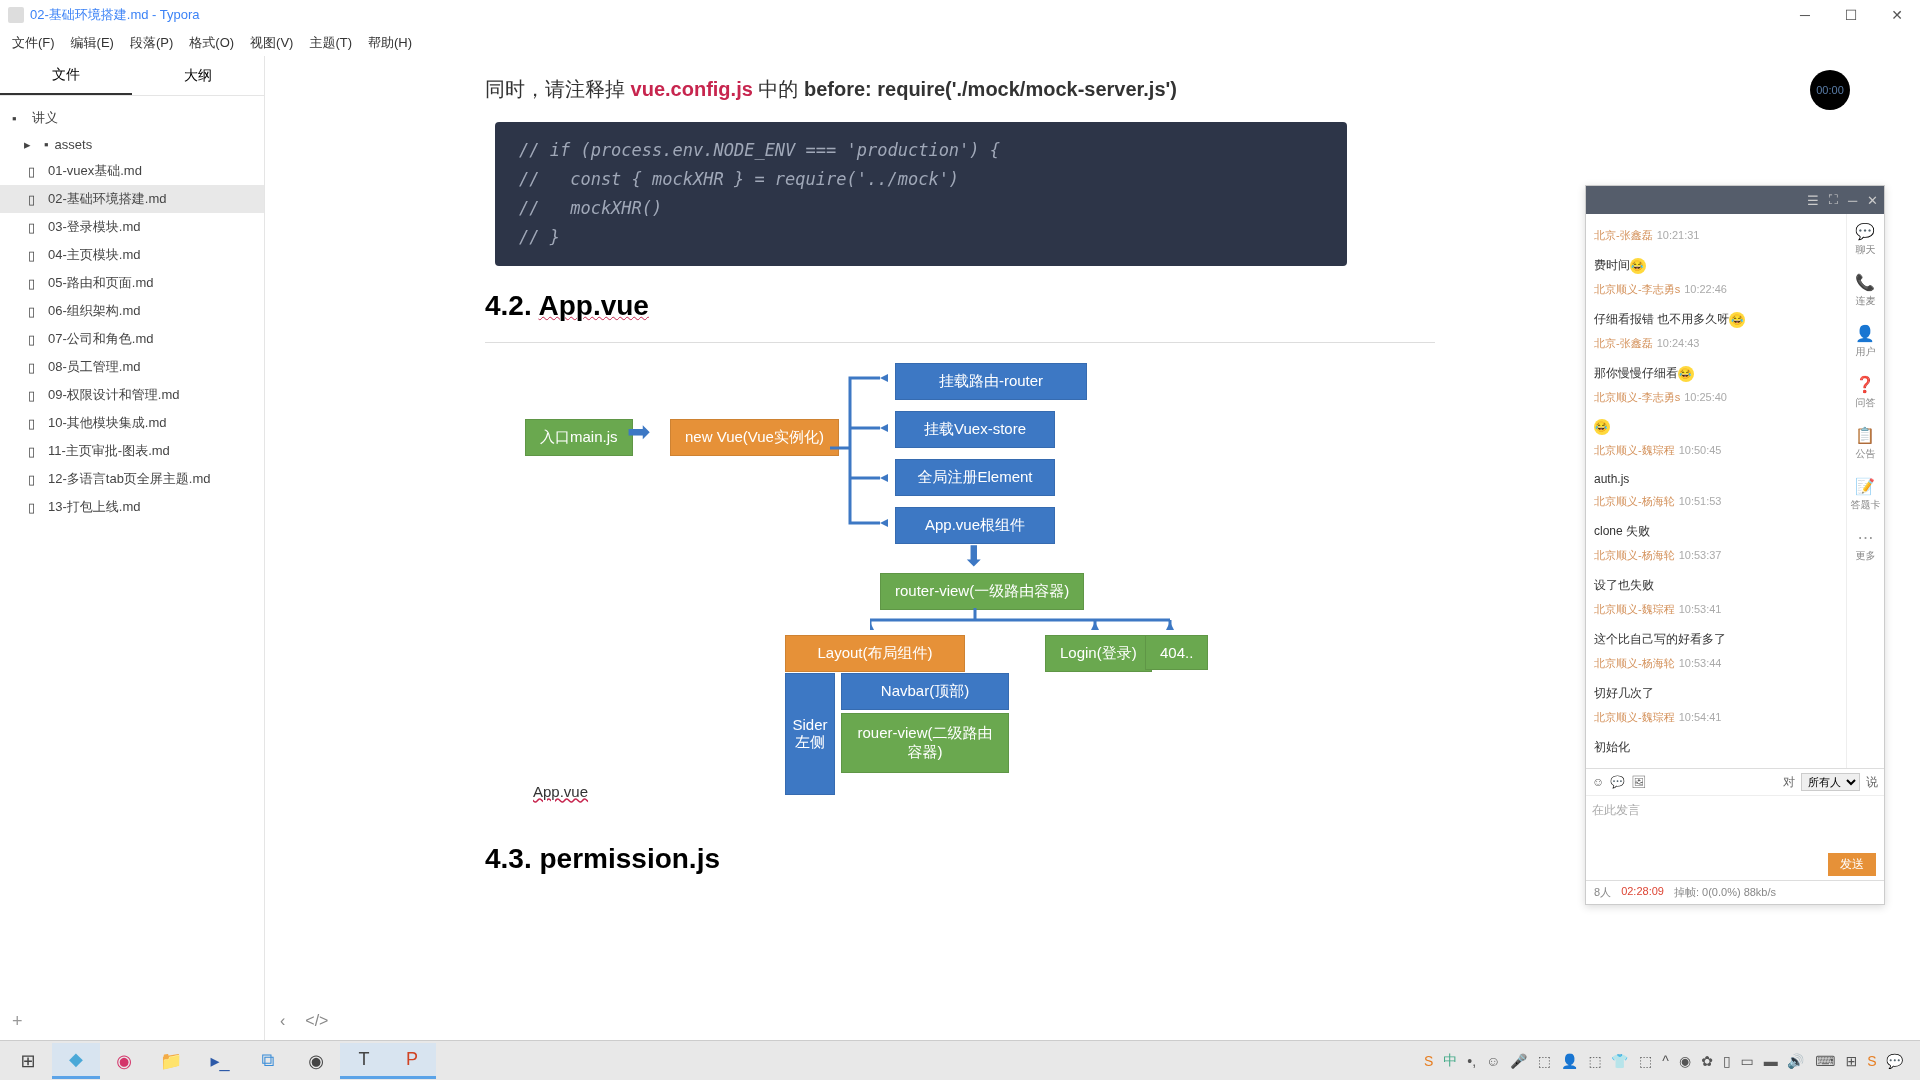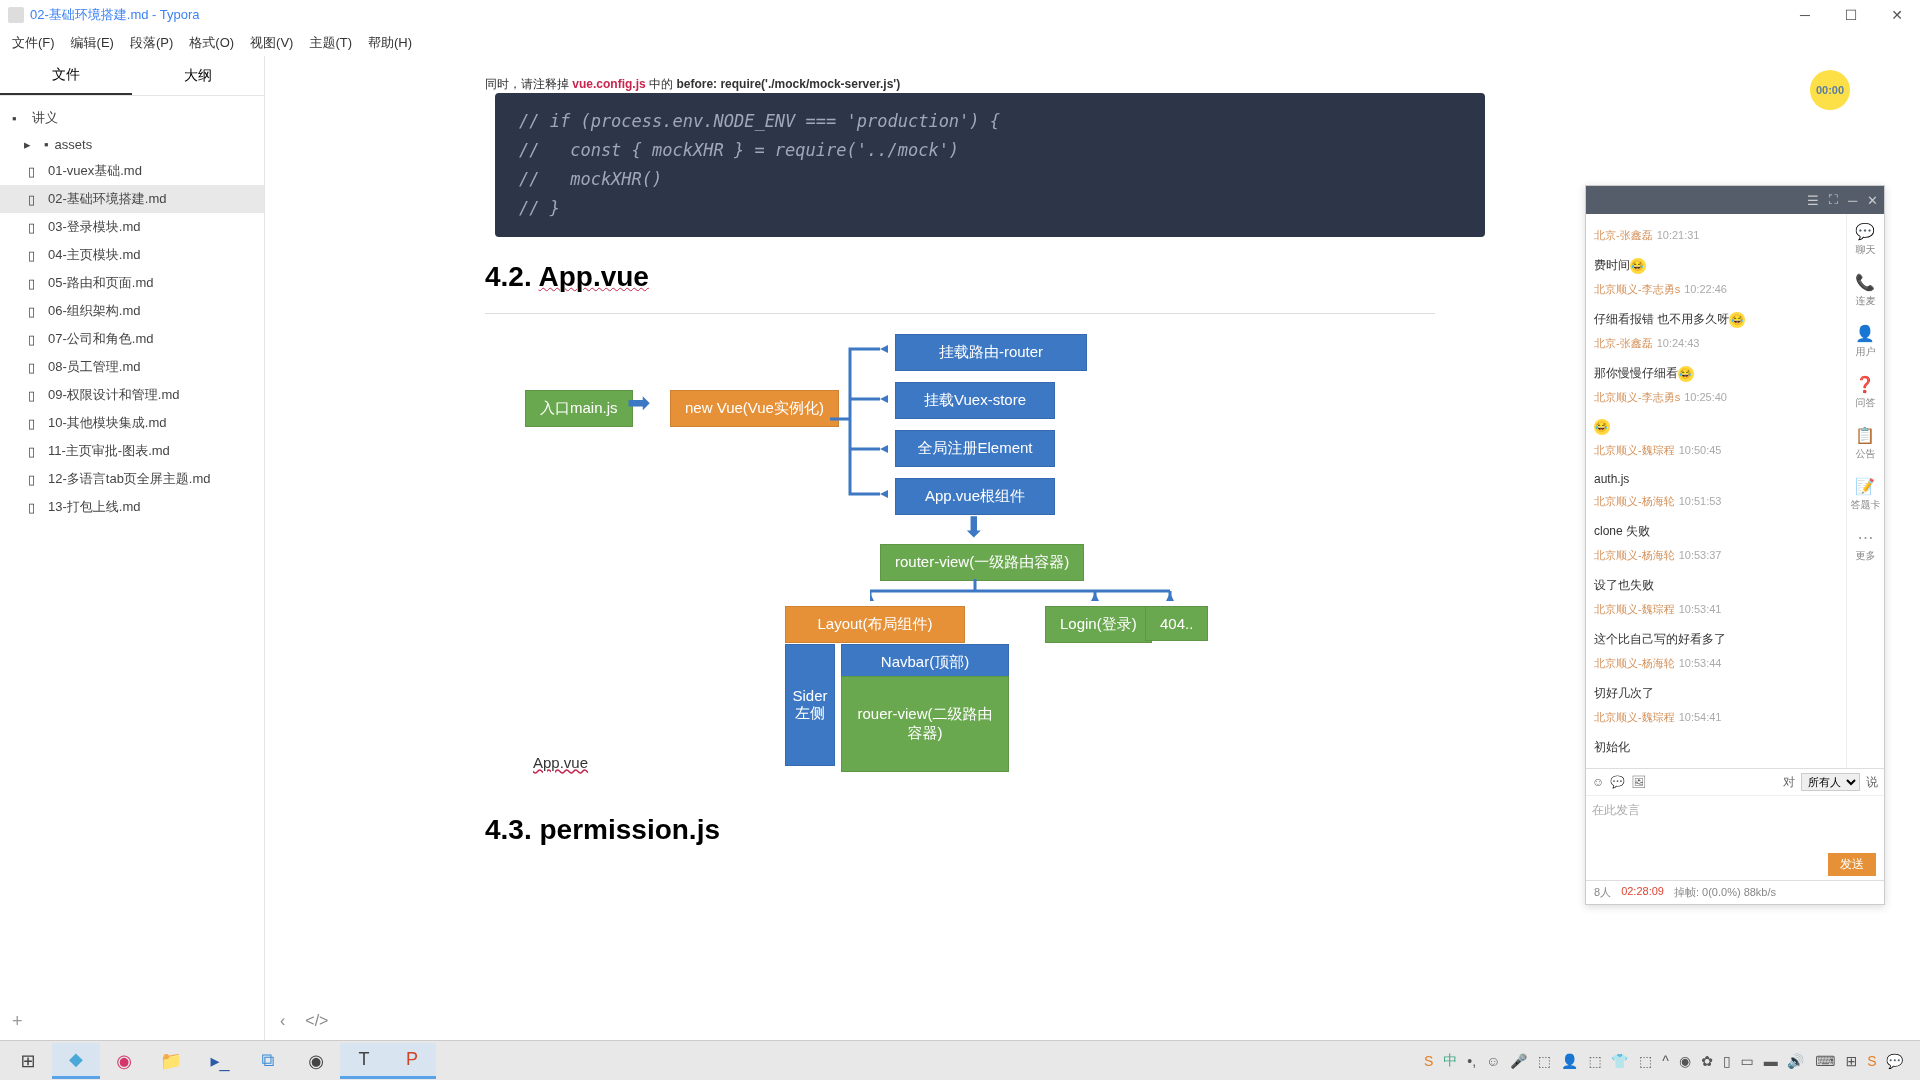--- a/index.html
+++ b/index.html
@@ -24,41 +24,41 @@
 .sidebar-tabs div { flex: 1; display: flex; align-items: center; justify-content: center; font-size: 14px; cursor: pointer; }
 .sidebar-tabs .active { border-bottom: 2px solid #333; }
 .file-tree { flex: 1; padding: 8px 0; overflow-y: auto; font-size: 13px; }
 .tree-item { padding: 5px 12px; cursor: pointer; display: flex; align-items: center; gap: 6px; color: #444; }
 .tree-item.active { background: #e8e8e8; }
 .tree-icon { width: 14px; display: inline-block; }
 .sidebar-plus { padding: 8px 12px; font-size: 18px; color: #999; cursor: pointer; }
 
 
 .content { flex: 1; padding: 20px 60px; overflow-y: auto; position: relative; }
-.text-line { font-size: 12px; color: #333; margin-bottom: 0; }
+.text-line { font-size: 20px; color: #333; margin-bottom: 19px; }
 .text-line .red { color: #c7254e; font-weight: bold; }
 .text-line .bold { font-weight: bold; }
 
 .code-block { background: #2d3548; color: #a0a8b8; padding: 14px 24px; border-radius: 4px; font-family: Consolas, monospace; font-size: 17px; font-style: italic; line-height: 1.7; margin-bottom: 24px; white-space: pre; }
 
 h2 { font-size: 28px; font-weight: bold; margin: 20px 0; }
 h2 .underline { text-decoration: underline wavy #c7254e; text-decoration-thickness: 1px; }
 
 
 .diagram { position: relative; height: 460px; margin: 20px 0; }
 .dbox { position: absolute; padding: 8px 14px; color: #fff; font-size: 15px; text-align: center; border: 1px solid rgba(0,0,0,0.1); }
 .green { background: #6aa84f; }
 .orange { background: #e69138; }
 .blue { background: #3d78c4; }
 .arrow-r { position: absolute; font-size: 28px; color: #3d78c4; }
 svg.conn { position: absolute; }
 .dlabel { position: absolute; font-size: 15px; color: #333; text-decoration: underline wavy #c7254e; }
 
 
-.timer { position: absolute; right: 70px; top: 70px; width: 40px; height: 40px; border-radius: 50%; background: #fde047; display: flex; align-items: center; justify-content: center; font-size: 11px; color: #5a7da8; font-weight: bold; }
+.timer { position: absolute; right: 70px; top: 70px; width: 40px; height: 40px; border-radius: 50%; background: #000000; display: flex; align-items: center; justify-content: center; font-size: 11px; color: #5a7da8; }
 
 
 .chat { position: absolute; right: 35px; top: 185px; width: 300px; height: 720px; background: #fff; border: 1px solid #ccc; box-shadow: 0 2px 8px rgba(0,0,0,0.15); display: flex; flex-direction: column; font-size: 12px; }
 .chat-header { height: 28px; background: #555d6b; display: flex; align-items: center; justify-content: flex-end; padding: 0 6px; gap: 10px; color: #ccc; }
 .chat-header span { cursor: pointer; font-size: 13px; }
 .chat-body { flex: 1; display: flex; overflow: hidden; }
 .chat-messages { flex: 1; overflow-y: auto; padding: 14px 8px; }
 .chat-side { width: 38px; border-left: 1px solid #eee; display: flex; flex-direction: column; align-items: center; padding-top: 8px; gap: 16px; }
 .chat-side-item { display: flex; flex-direction: column; align-items: center; gap: 2px; font-size: 10px; color: #888; cursor: pointer; }
 .chat-side-item .ic { font-size: 16px; color: #999; }
@@ -180,21 +180,21 @@
           <span>13-打包上线.md</span>
         </div>
     </div>
     <div class="sidebar-plus">+</div>
   </div>
 
   <div class="content">
     <div class="text-line" style="margin-left:160px">
       <span>同时，请注释掉 </span><span class="red">vue.config.js</span><span> 中的  </span><span class="bold">before: require('./mock/mock-server.js')</span>
     </div>
-    <div class="code-block" style="margin-left:170px;width:990px">// if (process.env.NODE_ENV === 'production') {
+    <div class="code-block" style="margin-left:170px;width:852px">// if (process.env.NODE_ENV === 'production') {
 //   const { mockXHR } = require('../mock')
 //   mockXHR()
 // }</div>
 
     <h2 style="margin-left:160px"><span>4.2. </span><span class="underline">App.vue</span></h2>
     <hr style="margin:0 0 10px 160px;border:none;border-top:1px solid #ddd;width:950px">
 
     <div class="diagram" style="margin-left:160px">
       <div class="dbox green" style="left:40px;top:56px">入口main.js</div>
       <div class="arrow-r" style="left:142px;top:52px">➡</div>
@@ -218,21 +218,21 @@
         <path d="M0,22 l-4,8 l8,0 z M225,22 l-4,8 l8,0 z M300,22 l-4,8 l8,0 z" fill="#3d78c4" transform="translate(0,-8)"></path>
       </svg>
 
       <div class="dbox orange" style="left:300px;top:272px;width:180px">Layout(布局组件)</div>
       <div class="dbox green" style="left:560px;top:272px">Login(登录)</div>
       <div class="dbox green" style="left:660px;top:272px">404..</div>
 
       <div class="dbox blue" style="left:300px;top:310px;width:50px;height:122px;display:flex;align-items:center;justify-content:center;white-space:pre-line">Sider
 左侧</div>
       <div class="dbox blue" style="left:356px;top:310px;width:168px">Navbar(顶部)</div>
-      <div class="dbox green" style="left:356px;top:342px;width:168px;height:96px;display:flex;align-items:center;justify-content:center">rouer-view(二级路由容器)</div>
+      <div class="dbox green" style="left:356px;top:350px;width:168px;height:60px;display:flex;align-items:center;justify-content:center">rouer-view(二级路由容器)</div>
 
       <div class="dlabel" style="left:48px;top:420px">App.vue</div>
     </div>
 
     <h2 style="margin-left:160px">4.3. permission.js</h2>
   </div>
 </div>
 
 <div class="timer">00:00</div>
 

